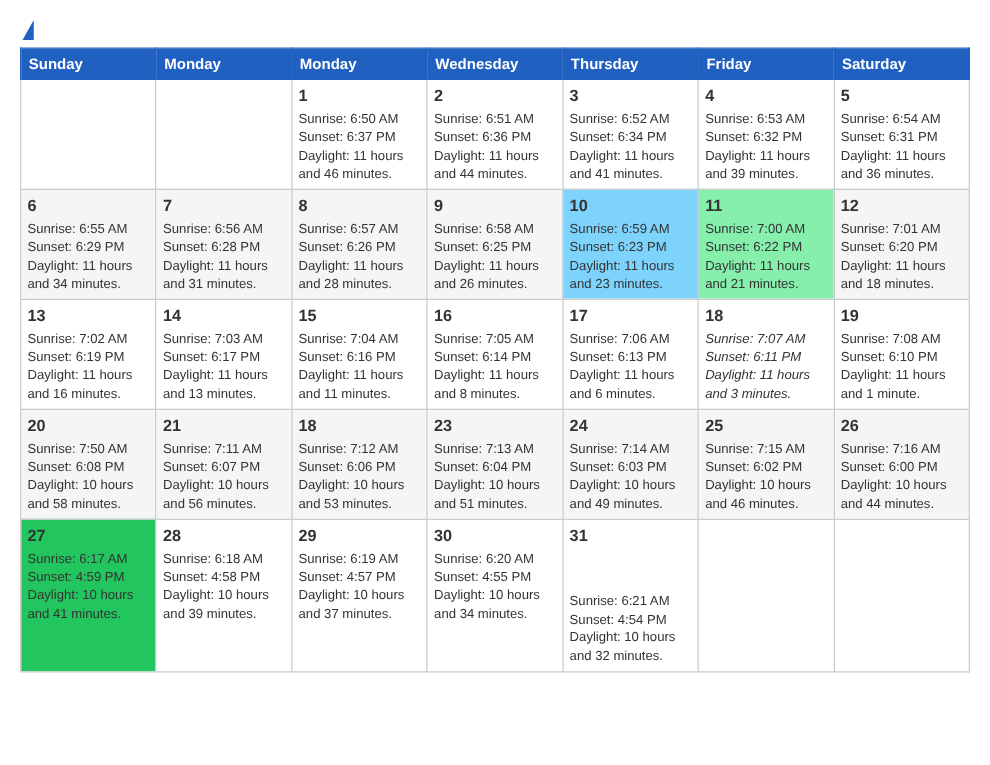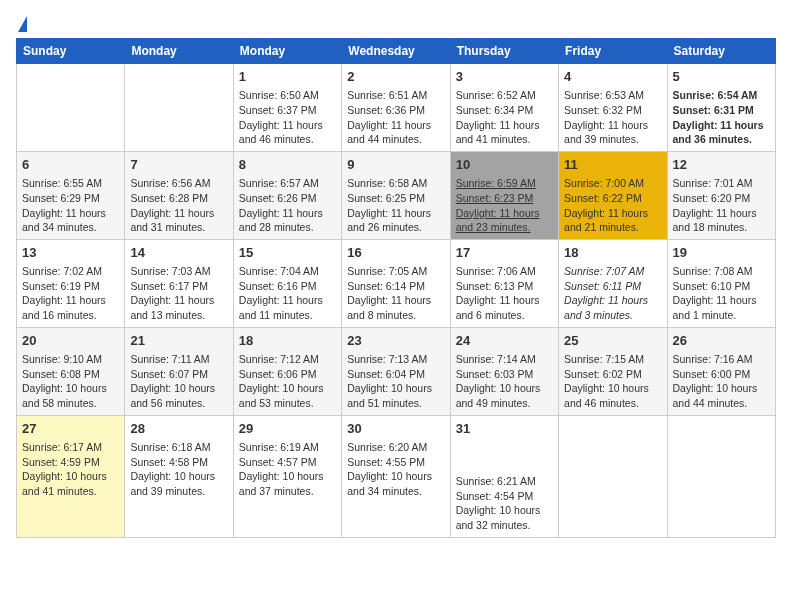--- a/index.html
+++ b/index.html
@@ -125,21 +125,21 @@
 Daylight: 11 hours and 41 minutes.</div>
         </td>
         <td style="background: rgb(255, 255, 255);">
           <span class="day-num">4</span>
           <div class="day-info" style="white-space: pre-line;">Sunrise: 6:53 AM
 Sunset: 6:32 PM
 Daylight: 11 hours and 39 minutes.</div>
         </td>
         <td style="background: rgb(255, 255, 255);">
           <span class="day-num">5</span>
-          <div class="day-info" style="white-space: pre-line; font-weight: bold;">Sunrise: 6:54 AM
+          <div class="day-info" style="white-space: pre-line;">Sunrise: 6:54 AM
 Sunset: 6:31 PM
 Daylight: 11 hours and 36 minutes.</div>
         </td>
       </tr>
       <tr>
         <td style="background: rgb(245, 245, 245);">
           <span class="day-num">6</span>
           <div class="day-info" style="white-space: pre-line;">Sunrise: 6:55 AM
 Sunset: 6:29 PM
 Daylight: 11 hours and 34 minutes.</div>
@@ -155,27 +155,27 @@
           <div class="day-info" style="white-space: pre-line;">Sunrise: 6:57 AM
 Sunset: 6:26 PM
 Daylight: 11 hours and 28 minutes.</div>
         </td>
         <td style="background: rgb(245, 245, 245);">
           <span class="day-num">9</span>
           <div class="day-info" style="white-space: pre-line;">Sunrise: 6:58 AM
 Sunset: 6:25 PM
 Daylight: 11 hours and 26 minutes.</div>
         </td>
-        <td style="background: #a3a3a3;">
+        <td style="background: #7dd3fc;">
           <span class="day-num">10</span>
-          <div class="day-info" style="white-space: pre-line; text-decoration: underline;">Sunrise: 6:59 AM
+          <div class="day-info" style="white-space: pre-line;">Sunrise: 6:59 AM
 Sunset: 6:23 PM
 Daylight: 11 hours and 23 minutes.</div>
         </td>
-        <td style="background: #eab308;">
+        <td style="background: #86efac;">
           <span class="day-num">11</span>
           <div class="day-info" style="white-space: pre-line;">Sunrise: 7:00 AM
 Sunset: 6:22 PM
 Daylight: 11 hours and 21 minutes.</div>
         </td>
         <td style="background: rgb(245, 245, 245);">
           <span class="day-num">12</span>
           <div class="day-info" style="white-space: pre-line;">Sunrise: 7:01 AM
 Sunset: 6:20 PM
 Daylight: 11 hours and 18 minutes.</div>
@@ -221,21 +221,21 @@
         <td style="background: rgb(255, 255, 255);">
           <span class="day-num">19</span>
           <div class="day-info" style="white-space: pre-line;">Sunrise: 7:08 AM
 Sunset: 6:10 PM
 Daylight: 11 hours and 1 minute.</div>
         </td>
       </tr>
       <tr>
         <td style="background: rgb(245, 245, 245);">
           <span class="day-num">20</span>
-          <div class="day-info" style="white-space: pre-line;">Sunrise: 9:10 AM
+          <div class="day-info" style="white-space: pre-line;">Sunrise: 7:50 AM
 Sunset: 6:08 PM
 Daylight: 10 hours and 58 minutes.</div>
         </td>
         <td style="background: rgb(245, 245, 245);">
           <span class="day-num">21</span>
           <div class="day-info" style="white-space: pre-line;">Sunrise: 7:11 AM
 Sunset: 6:07 PM
 Daylight: 10 hours and 56 minutes.</div>
         </td>
         <td style="background: rgb(245, 245, 245);">
@@ -263,21 +263,21 @@
 Daylight: 10 hours and 46 minutes.</div>
         </td>
         <td style="background: rgb(245, 245, 245);">
           <span class="day-num">26</span>
           <div class="day-info" style="white-space: pre-line;">Sunrise: 7:16 AM
 Sunset: 6:00 PM
 Daylight: 10 hours and 44 minutes.</div>
         </td>
       </tr>
       <tr>
-        <td style="background: #fef9c3;">
+        <td style="background: #22c55e;">
           <span class="day-num">27</span>
           <div class="day-info" style="white-space: pre-line;">Sunrise: 6:17 AM
 Sunset: 4:59 PM
 Daylight: 10 hours and 41 minutes.</div>
         </td>
         <td style="background: rgb(255, 255, 255);">
           <span class="day-num">28</span>
           <div class="day-info" style="white-space: pre-line;">Sunrise: 6:18 AM
 Sunset: 4:58 PM
 Daylight: 10 hours and 39 minutes.</div>

